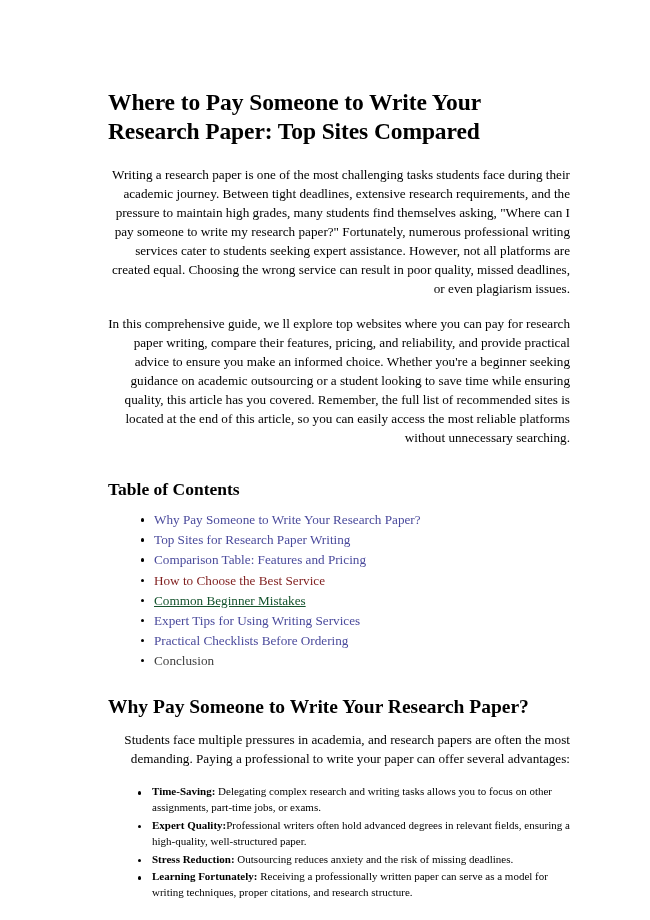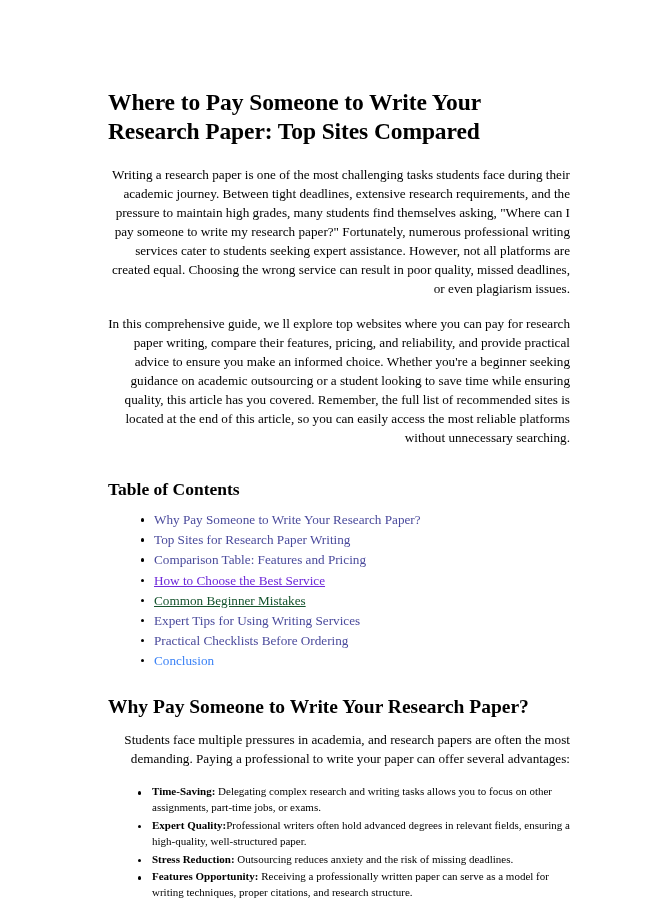--- a/index.html
+++ b/index.html
@@ -107,31 +107,31 @@
   <p class="body-text">Writing a research paper is one of the most challenging tasks students face during their academic journey. Between tight deadlines, extensive research requirements, and the pressure to maintain high grades, many students find themselves asking, "Where can I pay someone to write my research paper?" Fortunately, numerous professional writing services cater to students seeking expert assistance. However, not all platforms are created equal. Choosing the wrong service can result in poor quality, missed deadlines, or even plagiarism issues.</p>
 
   <p class="body-text">In this comprehensive guide, we ll explore top websites where you can pay for research paper writing, compare their features, pricing, and reliability, and provide practical advice to ensure you make an informed choice. Whether you're a beginner seeking guidance on academic outsourcing or a student looking to save time while ensuring quality, this article has you covered. Remember, the full list of recommended sites is located at the end of this article, so you can easily access the most reliable platforms without unnecessary searching.</p>
 
   <h2 class="h2">Table of Contents</h2>
 
   <ul class="toc-list">
     <li><a href="#" style="color: rgb(74, 74, 156);">Why Pay Someone to Write Your Research Paper?</a></li>
     <li><a href="#" style="color: rgb(74, 74, 156);">Top Sites for Research Paper Writing</a></li>
     <li><a href="#" style="color: rgb(74, 74, 156); text-align: center;">Comparison Table: Features and Pricing</a></li>
-    <li><a href="#" style="color: #6d28d9; text-decoration: underline;">How to Choose the Best Service</a></li>
+    <li><a href="#" style="color: #7f1d1d;">How to Choose the Best Service</a></li>
     <li><a href="#" style="color: #14532d; text-decoration: underline;">Common Beginner Mistakes</a></li>
     <li><a href="#" style="color: rgb(74, 74, 156);">Expert Tips for Using Writing Services</a></li>
     <li><a href="#" style="color: rgb(74, 74, 156);">Practical Checklists Before Ordering</a></li>
-    <li><a href="#" style="color: #3b82f6;">Conclusion</a></li>
+    <li><a href="#" style="color: #404040;">Conclusion</a></li>
   </ul>
 
   <h2 class="h1-section">Why Pay Someone to Write Your Research Paper?</h2>
 
   <p class="body-text">Students face multiple pressures in academia, and research papers are often the most demanding. Paying a professional to write your paper can offer several advantages:</p>
 
   <ul class="adv-list">
     <li><span class="term">Time-Saving:</span><span> Delegating complex research and writing tasks allows you to focus on other assignments, part-time jobs, or exams.</span></li>
     <li><span class="term">Expert Quality:</span><span>Professional writers often hold advanced degrees in relevant fields, ensuring a high-quality, well-structured paper.</span></li>
     <li><span class="term">Stress Reduction:</span><span> Outsourcing reduces anxiety and the risk of missing deadlines.</span></li>
-    <li><span class="term">Features Opportunity:</span><span> Receiving a professionally written paper can serve as a model for writing techniques, proper citations, and research structure.</span></li>
+    <li><span class="term">Learning Fortunately:</span><span> Receiving a professionally written paper can serve as a model for writing techniques, proper citations, and research structure.</span></li>
   </ul>
 
 </div>
 
 </body></html>

